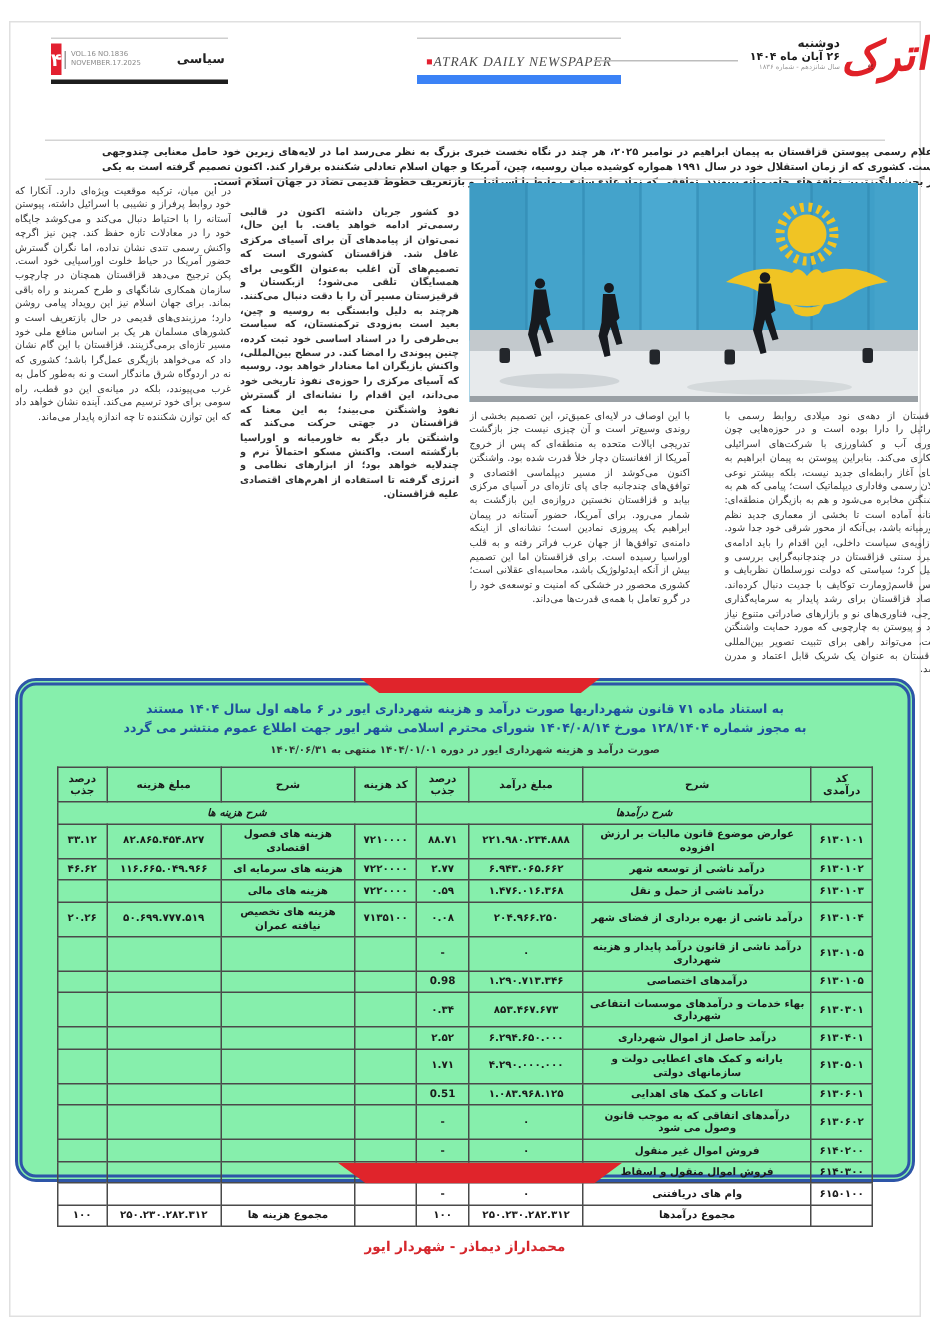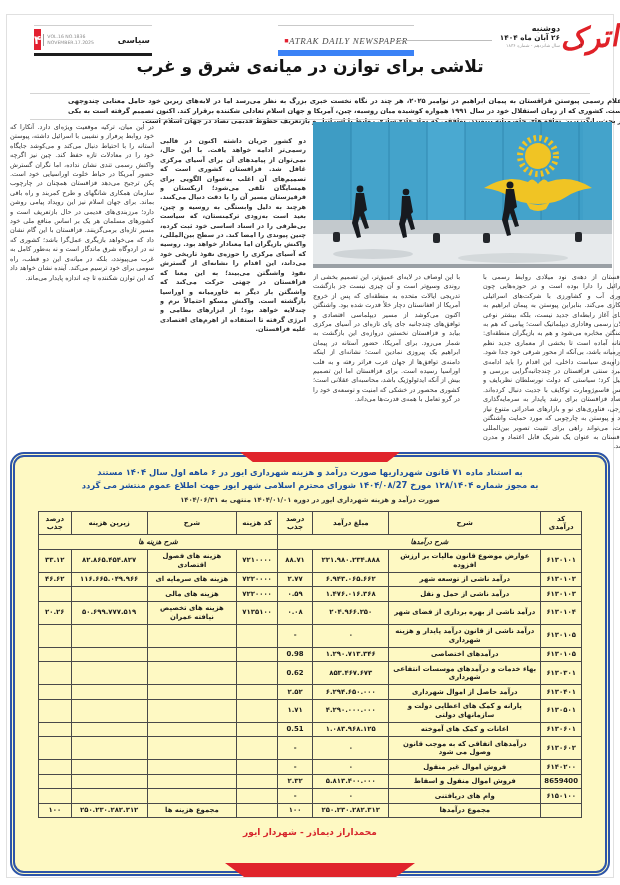--- a/index.html
+++ b/index.html
@@ -39,22 +39,22 @@
   .bodycol{position:absolute;direction:rtl;text-align:justify;font-size:6.5px;line-height:9.4px;
            color:#333;overflow:hidden;}
   .col1{left:10px;top:123px;width:144px;height:338px;}
   .col2{left:160px;top:137px;width:146px;height:338px;font-weight:bold;}
   .col3{left:313px;top:273px;width:147px;height:188px;}
   .col4{left:483px;top:273px;width:145px;height:188px;}
 
   .photo{position:absolute;left:313px;top:122px;width:299px;height:146px;overflow:hidden;background:#44a3cb;}
 
   
-  .notice-frame{position:absolute;left:10px;top:452px;width:600px;height:424px;
-                border:5px double #2d55a8;border-radius:14px;background:#fef9c3;box-sizing:border-box;}
+  .notice-frame{position:absolute;left:10px;top:452px;width:600px;height:336px;
+                border:5px double #2d55a8;border-radius:14px;background:#86efac;box-sizing:border-box;}
   .tab-top{position:absolute;left:225px;top:-5px;width:160px;height:10px;background:#e0242b;
            clip-path:polygon(0 0,100% 0,92% 100%,8% 100%);}
   .tab-bottom{position:absolute;left:210px;bottom:-6px;width:190px;height:14px;background:#e0242b;
               clip-path:polygon(0 0,100% 0,90% 100%,10% 100%);}
   .notice-title{margin:9px 20px 0;text-align:center;direction:rtl;font-size:8.4px;font-weight:800;
                 color:#1d4f9e;line-height:13px;}
   .notice-subtitle{margin:4px 20px 0;text-align:center;direction:rtl;font-size:6.8px;font-weight:bold;color:#333;}
 
   table.budget{direction:rtl;border-collapse:collapse;table-layout:fixed;width:544px;margin:7px auto 0;}
   table.budget th,table.budget td{border:1px solid #4a4a4a;font-size:6.9px;font-weight:bold;color:#1a1a1a;
@@ -88,21 +88,20 @@
   </div>
 
   <div class="hdr-rule-right"></div>
   <div class="date-block">
     <div class="date-weekday">دوشنبه</div>
     <div class="date-main">۲۶ آبان ماه ۱۴۰۴</div>
     <div class="date-issue">سال شانزدهم - شماره ۱۸۳۶</div>
   </div>
   <div class="logo"><small>؛؛</small><span>اترک</span></div>
 
-  <div class="headline">تلاشی برای توازن در میانه‌ی شرق و غرب</div>
   <div class="rule" style="top:93px;"></div>
   <div class="lede">اعلام رسمی پیوستن قزاقستان به پیمان ابراهیم در نوامبر ۲۰۲۵، هر چند در نگاه نخست خبری بزرگ به نظر می‌رسد اما در لایه‌های زیرین خود حامل معنایی چندوجهی است. کشوری که از زمان استقلال خود در سال ۱۹۹۱ همواره کوشیده میان روسیه، چین، آمریکا و جهان اسلام تعادلی شکننده برقرار کند. اکنون تصمیم گرفته است به یکی از بحث‌برانگیزترین توافق‌های خاورمیانه بپیوندد. توافقی که نماد عادی‌سازی روابط با اسرائیل و بازتعریف خطوط قدیمی تضاد در جهان اسلام است.</div>
   <div class="rule" style="top:119px;"></div>
 
   <div class="photo">
     <svg width="299" height="146" viewBox="0 0 299 146">
       <rect x="0" y="0" width="299" height="105" fill="#44a3cb"></rect>
       <rect x="0" y="0" width="38" height="105" fill="#3e9cc4"></rect>
       <rect x="114" y="0" width="38" height="105" fill="#4aa9d1"></rect>
       <rect x="228" y="0" width="42" height="105" fill="#3f9fc8"></rect>
@@ -153,21 +152,21 @@
 
   <div class="bodycol col1">در این میان، ترکیه موقعیت ویژه‌ای دارد. آنکارا که خود روابط پرفراز و نشیبی با اسرائیل داشته، پیوستن آستانه را با احتیاط دنبال می‌کند و می‌کوشد جایگاه خود را در معادلات تازه حفظ کند. چین نیز اگرچه واکنش رسمی تندی نشان نداده، اما نگران گسترش حضور آمریکا در حیاط خلوت اوراسیایی خود است. پکن ترجیح می‌دهد قزاقستان همچنان در چارچوب سازمان همکاری شانگهای و طرح کمربند و راه باقی بماند. برای جهان اسلام نیز این رویداد پیامی روشن دارد؛ مرزبندی‌های قدیمی در حال بازتعریف است و کشورهای مسلمان هر یک بر اساس منافع ملی خود مسیر تازه‌ای برمی‌گزینند. قزاقستان با این گام نشان داد که می‌خواهد بازیگری عمل‌گرا باشد؛ کشوری که نه در اردوگاه شرق ماندگار است و نه به‌طور کامل به غرب می‌پیوندد، بلکه در میانه‌ی این دو قطب، راه سومی برای خود ترسیم می‌کند. آینده نشان خواهد داد که این توازن شکننده تا چه اندازه پایدار می‌ماند.</div>
   <div class="bodycol col2">دو کشور جریان داشته اکنون در قالبی رسمی‌تر ادامه خواهد یافت. با این حال، نمی‌توان از پیامدهای آن برای آسیای مرکزی غافل شد. قزاقستان کشوری است که تصمیم‌های آن اغلب به‌عنوان الگویی برای همسایگان تلقی می‌شود؛ ازبکستان و قرقیزستان مسیر آن را با دقت دنبال می‌کنند. هرچند به دلیل وابستگی به روسیه و چین، بعید است به‌زودی ترکمنستان، که سیاست بی‌طرفی را در اسناد اساسی خود ثبت کرده، چنین پیوندی را امضا کند. در سطح بین‌المللی، واکنش بازیگران اما معنادار خواهد بود. روسیه که آسیای مرکزی را حوزه‌ی نفوذ تاریخی خود می‌داند، این اقدام را نشانه‌ای از گسترش نفوذ واشنگتن می‌بیند؛ به این معنا که قزاقستان در جهتی حرکت می‌کند که واشنگتن بار دیگر به خاورمیانه و اوراسیا بازگشته است. واکنش مسکو احتمالاً نرم و چندلایه خواهد بود؛ از ابزارهای نظامی و انرژی گرفته تا استفاده از اهرم‌های اقتصادی علیه قزاقستان.</div>
   <div class="bodycol col3">با این اوصاف در لایه‌ای عمیق‌تر، این تصمیم بخشی از روندی وسیع‌تر است و آن چیزی نیست جز بازگشت تدریجی ایالات متحده به منطقه‌ای که پس از خروج آمریکا از افغانستان دچار خلأ قدرت شده بود. واشنگتن اکنون می‌کوشد از مسیر دیپلماسی اقتصادی و توافق‌های چندجانبه جای پای تازه‌ای در آسیای مرکزی بیابد و قزاقستان نخستین دروازه‌ی این بازگشت به شمار می‌رود. برای آمریکا، حضور آستانه در پیمان ابراهیم یک پیروزی نمادین است؛ نشانه‌ای از اینکه دامنه‌ی توافق‌ها از جهان عرب فراتر رفته و به قلب اوراسیا رسیده است. برای قزاقستان اما این تصمیم بیش از آنکه ایدئولوژیک باشد، محاسبه‌ای عقلانی است؛ کشوری محصور در خشکی که امنیت و توسعه‌ی خود را در گرو تعامل با همه‌ی قدرت‌ها می‌داند.</div>
   <div class="bodycol col4">قزاقستان از دهه‌ی نود میلادی روابط رسمی با اسرائیل را دارا بوده است و در حوزه‌هایی چون فناوری آب و کشاورزی با شرکت‌های اسرائیلی همکاری می‌کند. بنابراین پیوستن به پیمان ابراهیم به معنای آغاز رابطه‌ای جدید نیست، بلکه بیشتر نوعی اعلان رسمی وفاداری دیپلماتیک است؛ پیامی که هم به واشنگتن مخابره می‌شود و هم به بازیگران منطقه‌ای: آستانه آماده است تا بخشی از معماری جدید نظم خاورمیانه باشد، بی‌آنکه از محور شرقی خود جدا شود. از زاویه‌ی سیاست داخلی، این اقدام را باید ادامه‌ی راهبرد سنتی قزاقستان در چندجانبه‌گرایی بررسی و تحلیل کرد؛ سیاستی که دولت نورسلطان نظربایف و سپس قاسم‌ژومارت توکایف با جدیت دنبال کرده‌اند. اقتصاد قزاقستان برای رشد پایدار به سرمایه‌گذاری خارجی، فناوری‌های نو و بازارهای صادراتی متنوع نیاز دارد و پیوستن به چارچوبی که مورد حمایت واشنگتن است، می‌تواند راهی برای تثبیت تصویر بین‌المللی قزاقستان به عنوان یک شریک قابل اعتماد و مدرن باشد.</div>
 
   <div class="notice-frame">
     <div class="tab-top"></div>
     <div class="notice-title">
       <div>به استناد ماده ۷۱ قانون شهرداریها صورت درآمد و هزینه شهرداری ایور در ۶ ماهه اول سال ۱۴۰۴ مستند</div>
-      <div>به مجوز شماره ۱۲۸/۱۴۰۴ مورخ ۱۴۰۴/۰۸/27 شورای محترم اسلامی شهر ایور جهت اطلاع عموم منتشر می گردد</div>
+      <div>به مجوز شماره ۱۲۸/۱۴۰۴ مورخ ۱۴۰۴/۰۸/۱۴ شورای محترم اسلامی شهر ایور جهت اطلاع عموم منتشر می گردد</div>
     </div>
     <div class="notice-subtitle">صورت درآمد و هزینه شهرداری ایور در دوره ۱۴۰۴/۰۱/۰۱ منتهی به ۱۴۰۴/۰۶/۳۱</div>
 
     <table class="budget">
       <colgroup>
         <col class="w-code">
           <col class="w-desc">
           <col class="w-amt">
           <col class="w-pct">
         <col class="w-code2">
@@ -176,21 +175,21 @@
           <col class="w-pct2">
       </colgroup>
       <thead>
         <tr>
           <th>کد درآمدی</th>
           <th>شرح</th>
           <th>مبلغ درآمد</th>
           <th>درصد جذب</th>
           <th>کد هزینه</th>
           <th>شرح</th>
-          <th>زیرین هزینه</th>
+          <th>مبلغ هزینه</th>
           <th>درصد جذب</th>
         </tr>
         <tr class="band-row">
           <td colspan="4">شرح درآمدها</td>
           <td colspan="4">شرح هزینه ها</td>
         </tr>
       </thead>
       <tbody>
           <tr>
             <td class="t-code">۶۱۳۰۱۰۱</td>
@@ -249,21 +248,21 @@
             <td class="t-pct">0.98</td>
             <td class="t-code"></td>
             <td class="t-desc"></td>
             <td class="t-amt"></td>
             <td class="t-pct"></td>
           </tr>
           <tr>
             <td class="t-code">۶۱۳۰۳۰۱</td>
             <td class="t-desc">بهاء خدمات و درآمدهای موسسات انتفاعی شهرداری</td>
             <td class="t-amt">۸۵۳.۴۶۷.۶۷۳</td>
-            <td class="t-pct">0.62</td>
+            <td class="t-pct">۰.۳۴</td>
             <td class="t-code"></td>
             <td class="t-desc"></td>
             <td class="t-amt"></td>
             <td class="t-pct"></td>
           </tr>
           <tr>
             <td class="t-code">۶۱۳۰۴۰۱</td>
             <td class="t-desc">درآمد حاصل از اموال شهرداری</td>
             <td class="t-amt">۶.۲۹۴.۶۵۰.۰۰۰</td>
             <td class="t-pct">۲.۵۲</td>
@@ -277,21 +276,21 @@
             <td class="t-desc">یارانه و کمک های اعطایی دولت و سازمانهای دولتی</td>
             <td class="t-amt">۴.۲۹۰.۰۰۰.۰۰۰</td>
             <td class="t-pct">۱.۷۱</td>
             <td class="t-code"></td>
             <td class="t-desc"></td>
             <td class="t-amt"></td>
             <td class="t-pct"></td>
           </tr>
           <tr>
             <td class="t-code">۶۱۳۰۶۰۱</td>
-            <td class="t-desc">اعانات و کمک های آموخته</td>
+            <td class="t-desc">اعانات و کمک های اهدایی</td>
             <td class="t-amt">۱.۰۸۳.۹۶۸.۱۲۵</td>
             <td class="t-pct">0.51</td>
             <td class="t-code"></td>
             <td class="t-desc"></td>
             <td class="t-amt"></td>
             <td class="t-pct"></td>
           </tr>
           <tr>
             <td class="t-code">۶۱۳۰۶۰۲</td>
             <td class="t-desc">درآمدهای اتفاقی که به موجب قانون وصول می شود</td>
@@ -306,21 +305,21 @@
             <td class="t-code">۶۱۴۰۲۰۰</td>
             <td class="t-desc">فروش اموال غیر منقول</td>
             <td class="t-amt">۰</td>
             <td class="t-pct">-</td>
             <td class="t-code"></td>
             <td class="t-desc"></td>
             <td class="t-amt"></td>
             <td class="t-pct"></td>
           </tr>
           <tr>
-            <td class="t-code">8659400</td>
+            <td class="t-code">۶۱۴۰۳۰۰</td>
             <td class="t-desc">فروش اموال منقول و اسقاط</td>
             <td class="t-amt">۵.۸۱۳.۴۰۰.۰۰۰</td>
             <td class="t-pct">۲.۳۲</td>
             <td class="t-code"></td>
             <td class="t-desc"></td>
             <td class="t-amt"></td>
             <td class="t-pct"></td>
           </tr>
           <tr>
             <td class="t-code">۶۱۵۰۱۰۰</td>

